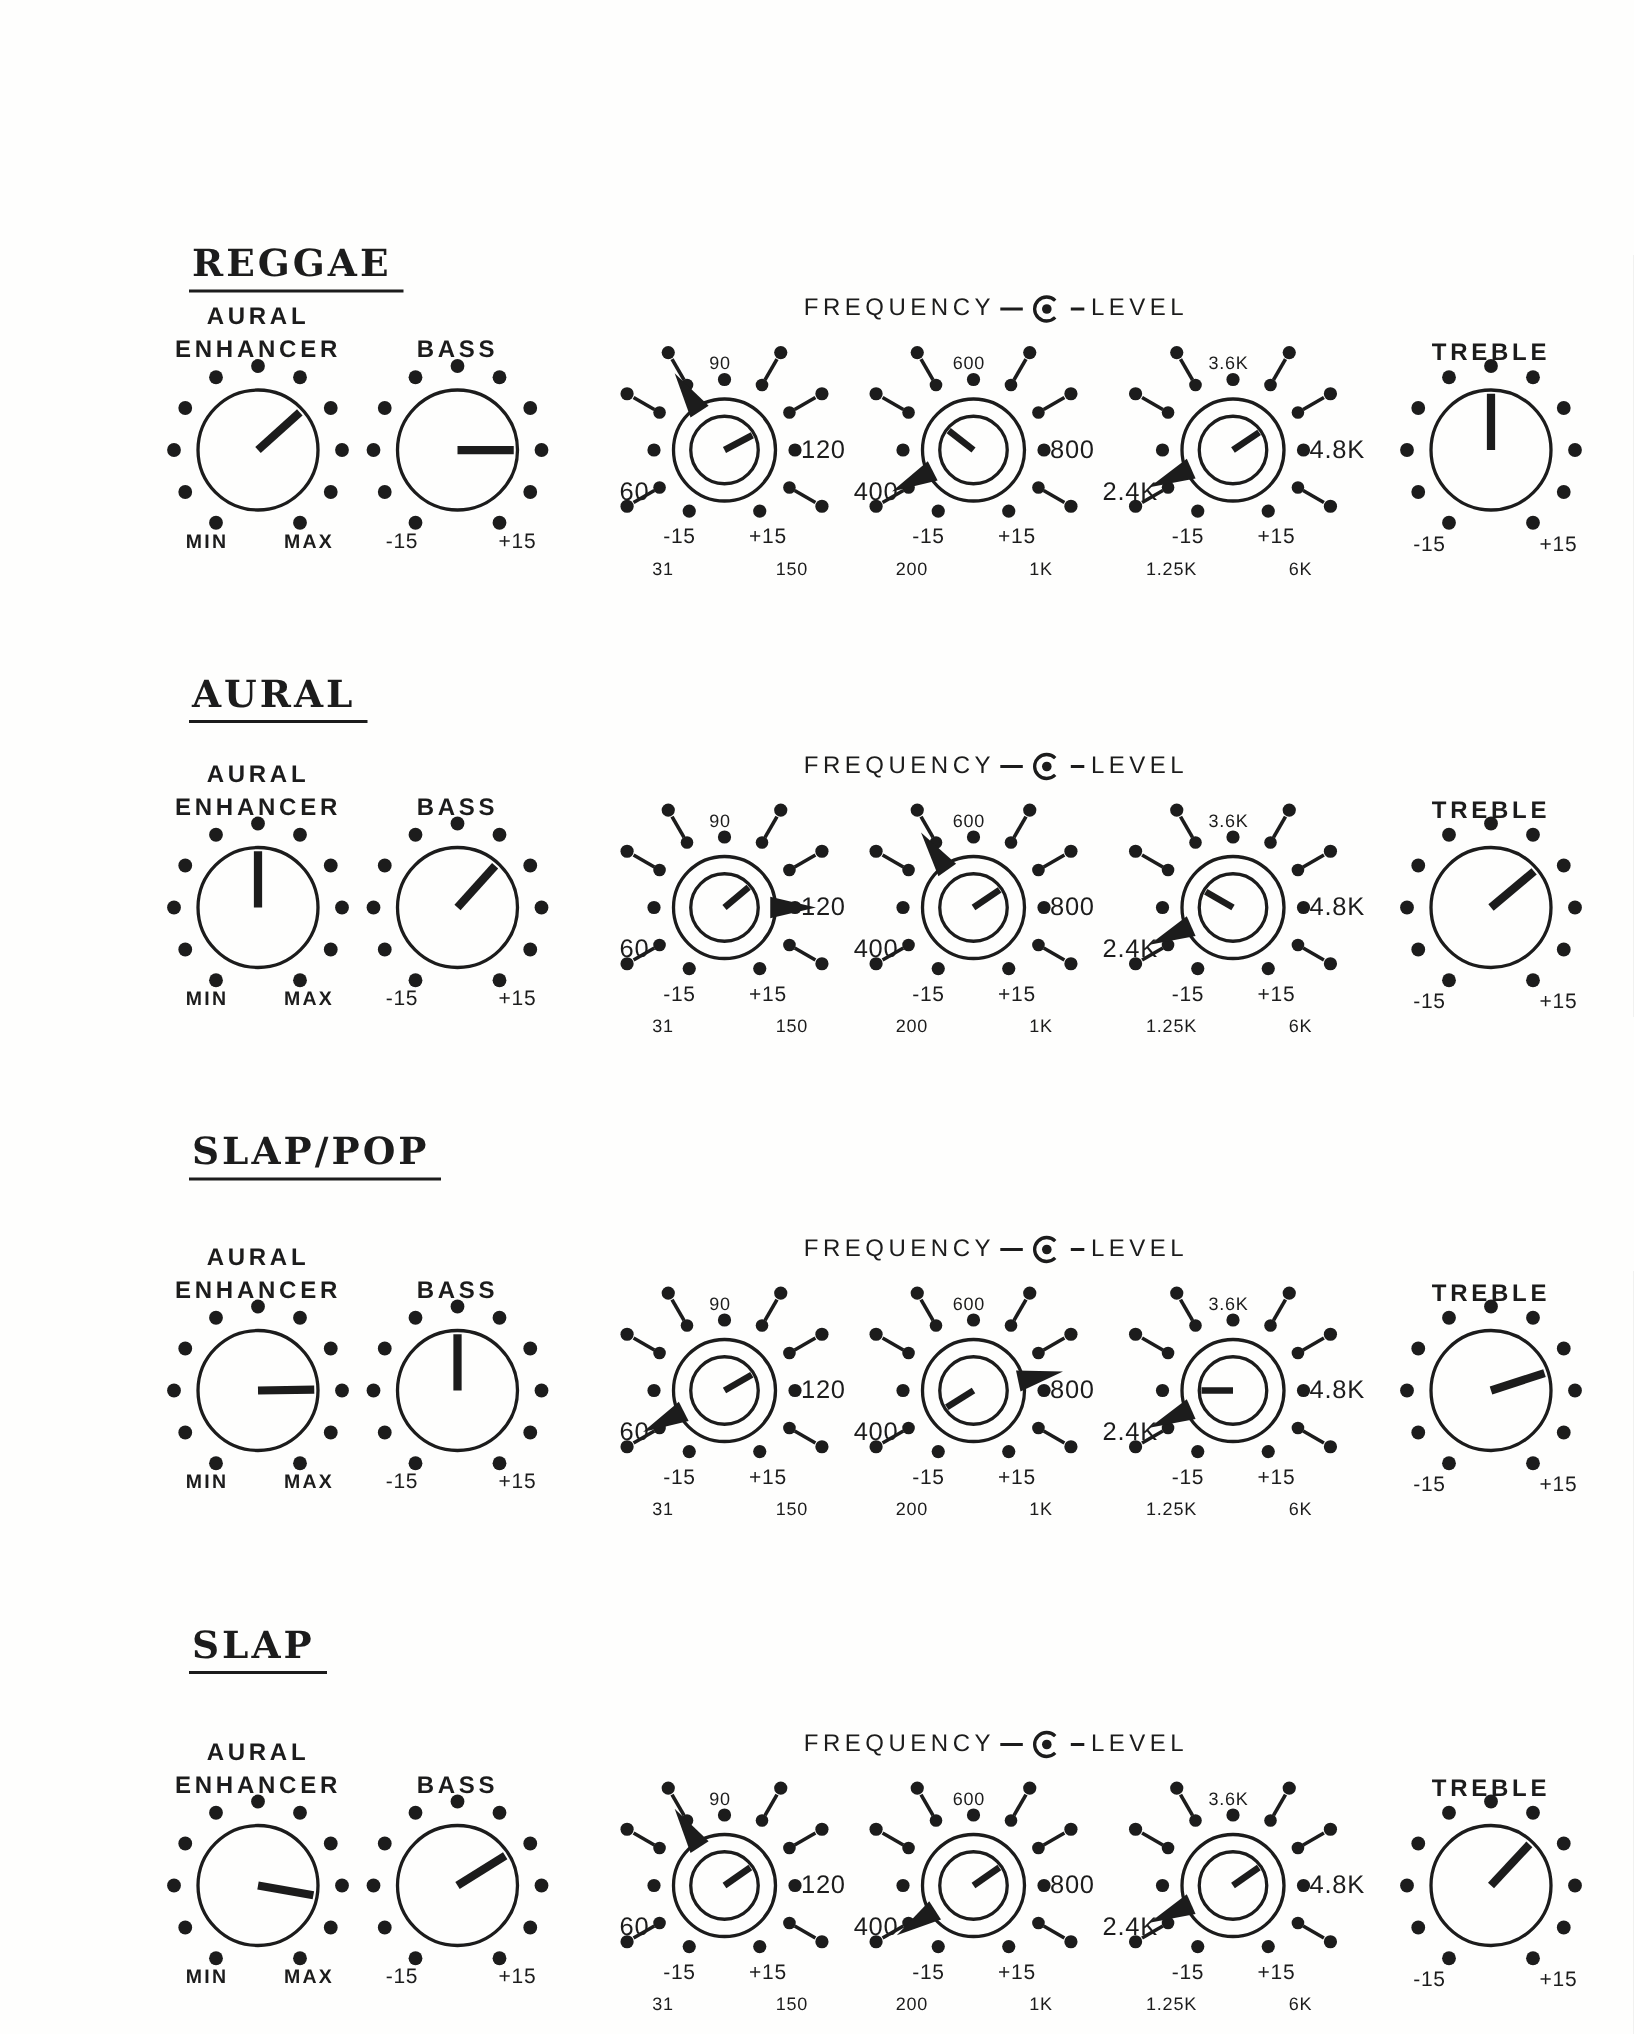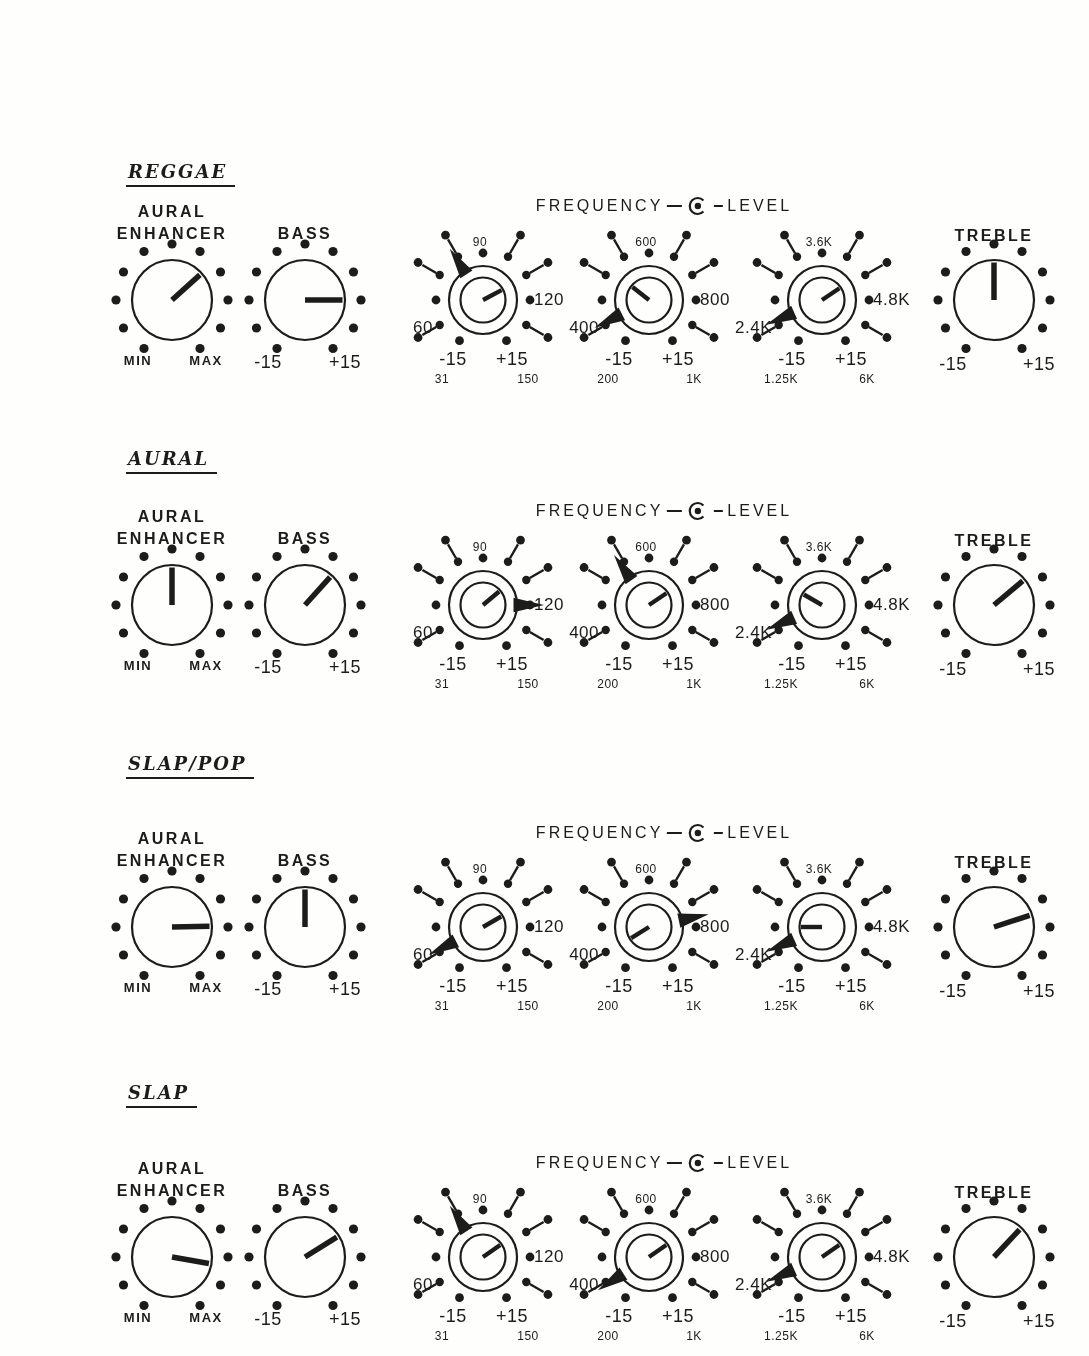--- a/index.html
+++ b/index.html
@@ -6,23 +6,23 @@
   #page{position:relative;width:1089px;height:1356px;background:#fefefd;color:#1c1c1c;
         font-family:"Liberation Sans",sans-serif;overflow:hidden;}
   .lbl{position:absolute;white-space:nowrap;color:#1c1c1c;}
   .anchor-c{transform:translateX(-50%);}
   .anchor-r{transform:translateX(-100%);margin-top:28px;}
   .knob{position:absolute;}
   .t-head{font-weight:normal;font-size:16px;letter-spacing:3px;text-align:center;}
   .t-knobname{font-weight:bold;font-size:16px;letter-spacing:2.5px;}
   .t-num{font-size:12px;letter-spacing:0.5px;}
   .t-side{font-size:17px;letter-spacing:0.5px;}
-  .t-pm{font-size:18px;letter-spacing:0.5px;}
+  .t-pm{font-size:14px;letter-spacing:0.5px;}
   .t-minmax{font-weight:bold;font-size:13px;letter-spacing:1.5px;}
-  .title{font-family:"DejaVu Serif",serif;font-style:italic;font-weight:bold;font-size:18px;
+  .title{font-family:"DejaVu Serif",serif;font-weight:bold;font-size:25px;
          letter-spacing:2px;border-bottom:2px solid #1c1c1c;padding:0 8px 3px 2px;}
   .hdr{position:absolute;display:flex;align-items:center;transform:translateX(-50%);}
   .hdr .dash{display:inline-block;height:2.4px;background:#1c1c1c;margin:0 4px;}
 </style>
 </head>
 <body>
 
 <div id="page">
     <div class="lbl title" style="left: 126px; top: 161px;">REGGAE</div>
     <div class="lbl t-knobname anchor-c" style="left: 172px; top: 203px;">AURAL</div>

